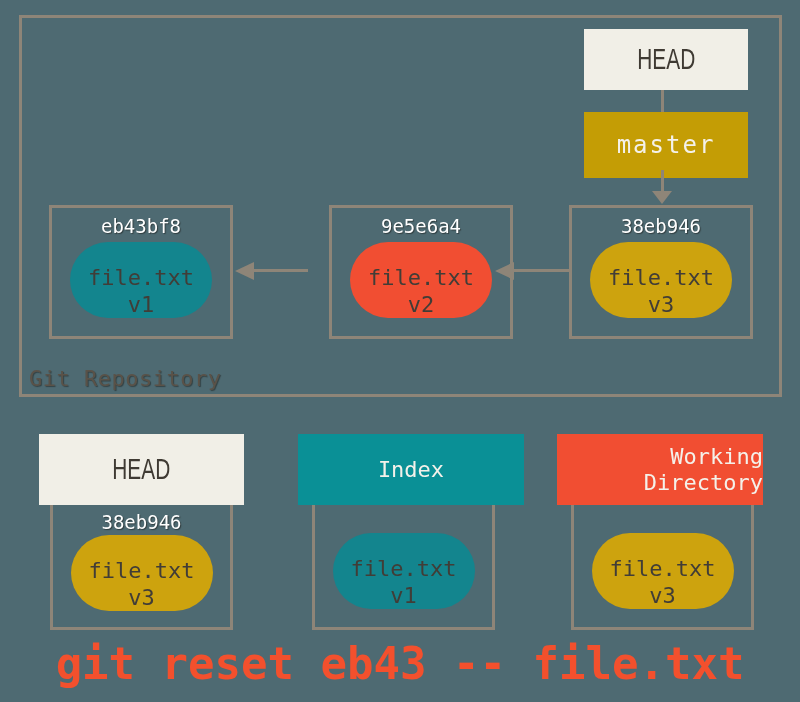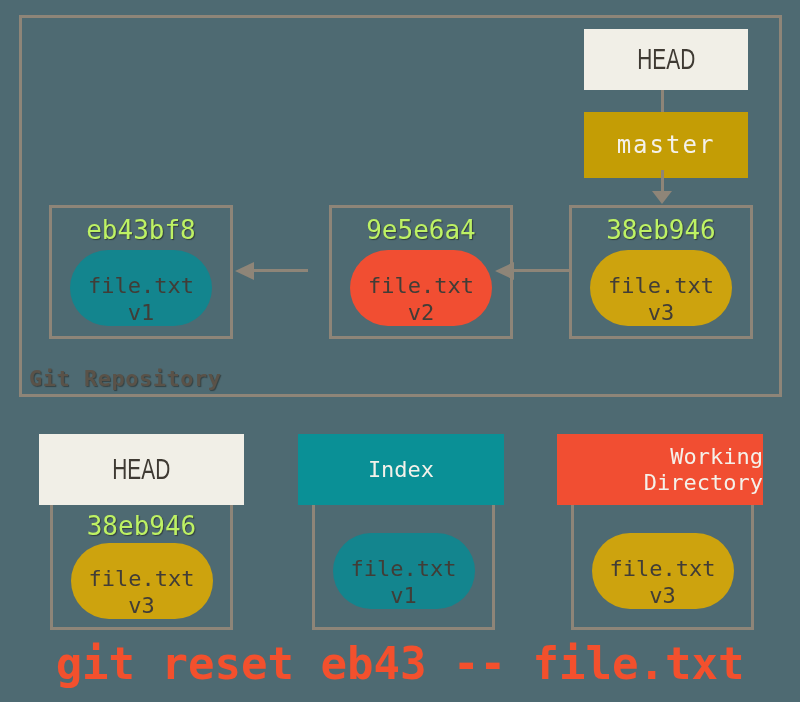--- a/index.html
+++ b/index.html
@@ -15,21 +15,20 @@
   
   .repo-frame{
     left:19px;top:15px;width:757px;height:376px;
     border:3px solid #8e8578;
   }
   .repo-label{
     left:29px;top:366px;
     font-size:22px;color:#5a5248;
     text-shadow:1px 1px 1px rgba(20,18,14,0.45);
     letter-spacing:0.5px;
-    font-weight:bold;
   }
 
   
   .head-box{
     left:584px;top:29px;width:164px;height:61px;
     background:#f1efe7;
     display:flex;align-items:center;justify-content:center;
   }
   .head-text{
     font-family:"Liberation Sans","DejaVu Sans",sans-serif;
@@ -66,41 +65,41 @@
   .commit-box{
     top:205px;width:178px;height:128px;
     border:3px solid #8e8578;
     display:flex;flex-direction:column;align-items:center;
   }
   .commit-1{left:49px;}
   .commit-2{left:308px;margin-left:21px;}
   .commit-3{left:569px;}
   .hash{
     margin-top:7px;
-    font-size:26px;color:#bef264;
+    font-size:19px;color:#ffffff;
     text-shadow:1px 1px 1px rgba(20,18,14,0.5);
   }
   .blob{
     width:142px;height:76px;border-radius:42px;
     display:flex;flex-direction:column;align-items:center;justify-content:flex-end;
     font-size:22px;line-height:27px;color:#413d37;
     margin-top:5px;
   }
   .blob-teal{background:#13858e;}
   .blob-red{background:#f14e32;}
   .blob-gold{background:#cda30e;}
 
   
   .tree-header{
     top:434px;height:71px;z-index:2;
     display:flex;align-items:center;justify-content:center;
     text-align:center;
   }
   .th-1{left:39px;width:205px;background:#f1efe7;}
-  .th-2{left:298px;width:206px;background:#0a9096;}
+  .th-2{left:298px;width:226px;background:#0a9096;}
   .th-3{left:557px;width:206px;background:#f14e32;text-align:right;}
   .tree-title{font-size:22px;color:#f4f1ea;line-height:26px;}
   .tree-box{
     top:502px;width:177px;height:122px;
     border:3px solid #8e8578;z-index:1;
     display:flex;flex-direction:column;align-items:center;
   }
   .tb-1{left:50px;}
   .tb-2{left:312px;}
   .tb-3{left:571px;}

